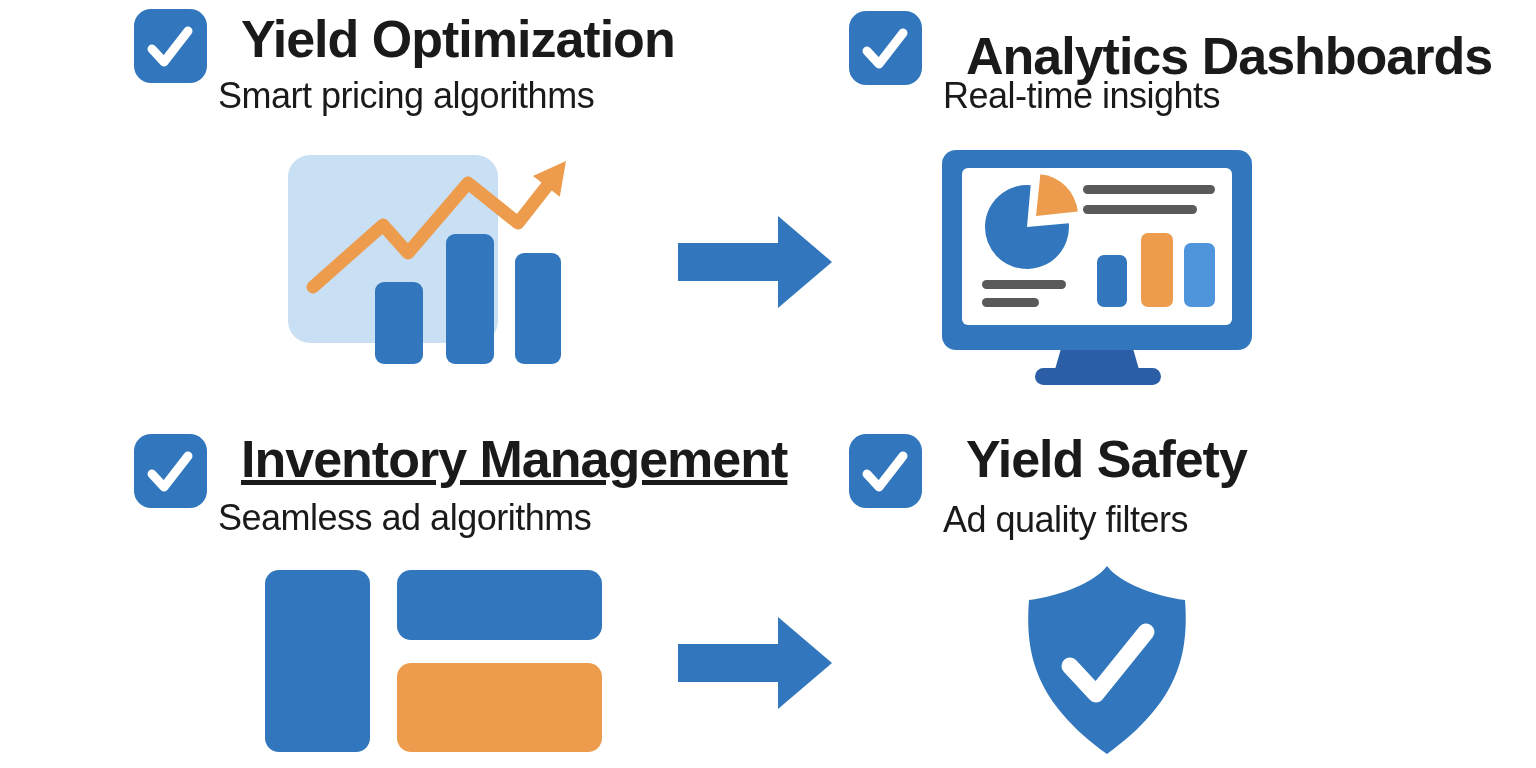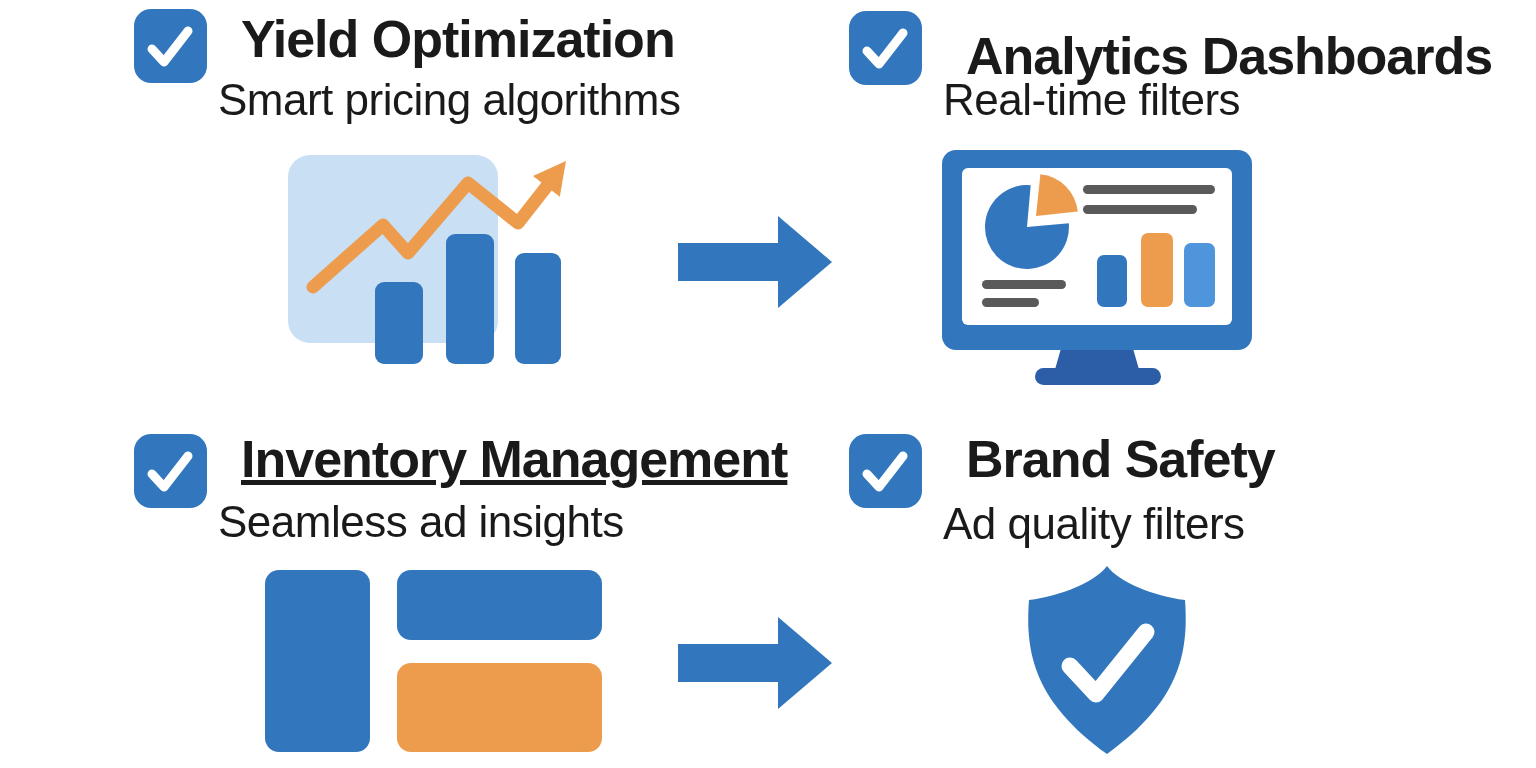--- a/index.html
+++ b/index.html
@@ -9,21 +9,21 @@
     background:var(--c-background,#fff);
     overflow:hidden;
     font-family:"Liberation Sans","DejaVu Sans",sans-serif;
   }
   .abs{position:absolute;}
   .title{
     font-size:52px;font-weight:700;letter-spacing:-1px;
     color:var(--c-text,#1a1a1a);line-height:1.12;white-space:nowrap;margin-left:25px;
   }
   .subtitle{
-    font-size:44px;font-weight:400;letter-spacing:-0.5px;
+    font-size:36px;font-weight:400;letter-spacing:-0.5px;
     color:var(--c-text,#1a1a1a);line-height:1.1;white-space:nowrap;
   }
   svg{display:block;}
   .f-blue{fill:var(--c-blue,#3277BD);}
   .f-blue-dark{fill:var(--c-blue-dark,#2B5EA7);}
   .f-blue-light{fill:var(--c-blue-light,#4E95DB);}
   .f-blue-pale{fill:var(--c-blue-pale,#C9DFF4);}
   .f-orange{fill:var(--c-orange,#EC9C4C);}
   .f-gray{fill:var(--c-gray,#5A5A5A);}
   .f-white{fill:#ffffff;}
@@ -51,21 +51,21 @@
       <polygon points="283,15 276.8,50.7 250,29.9" class="f-orange"></polygon>
     </svg>
   </section>
 
   <section>
     <svg class="abs" style="left:848px;top:10px;" width="75" height="76" viewBox="0 0 75 76">
       <rect x="1" y="1" width="73" height="74" rx="17" class="f-blue"></rect>
       <polyline points="19,41 31,54 55,23" class="s-white" stroke-width="9"></polyline>
     </svg>
     <div class="abs title" style="left:941px;top:27px;">Analytics Dashboards</div>
-    <div class="abs subtitle" style="left:943px;top:76px;">Real-time filters</div>
+    <div class="abs subtitle" style="left:943px;top:76px;">Real-time insights</div>
     <svg class="abs" style="left:935px;top:145px;" width="330" height="245" viewBox="0 0 330 245">
 
       <polygon points="127,200 197,200 205,228 119,228" class="f-blue-dark"></polygon>
       <rect x="100" y="223" width="126" height="17" rx="8.5" class="f-blue-dark"></rect>
 
       <rect x="7" y="5" width="310" height="200" rx="14" class="f-blue"></rect>
       <rect x="27" y="23" width="270" height="157" rx="6" class="f-white"></rect>
 
       <path d="M92 82 L133.8 78.3 A42 42 0 1 1 95.7 40.2 Z" class="f-blue"></path>
       <path d="M101 71 L105.4 29.2 A42 42 0 0 1 142.8 66.6 Z" class="f-orange"></path>
@@ -80,34 +80,34 @@
       <rect x="249" y="98" width="31" height="64" rx="7" class="f-blue-light"></rect>
     </svg>
   </section>
 
   <section>
     <svg class="abs" style="left:133px;top:433px;" width="75" height="76" viewBox="0 0 75 76">
       <rect x="1" y="1" width="73" height="74" rx="17" class="f-blue"></rect>
       <polyline points="19,41 31,54 55,23" class="s-white" stroke-width="9"></polyline>
     </svg>
     <div class="abs title" style="left:216px;top:430px;text-decoration:underline;">Inventory Management</div>
-    <div class="abs subtitle" style="left:218px;top:498px;">Seamless ad insights</div>
+    <div class="abs subtitle" style="left:218px;top:498px;">Seamless ad algorithms</div>
     <svg class="abs" style="left:262px;top:566px;" width="345" height="190" viewBox="0 0 345 190">
       <rect x="3" y="4" width="105" height="182" rx="14" class="f-blue"></rect>
       <rect x="135" y="4" width="205" height="70" rx="14" class="f-blue"></rect>
       <rect x="135" y="97" width="205" height="89" rx="14" class="f-orange"></rect>
     </svg>
   </section>
 
   <section>
     <svg class="abs" style="left:848px;top:433px;" width="75" height="76" viewBox="0 0 75 76">
       <rect x="1" y="1" width="73" height="74" rx="17" class="f-blue"></rect>
       <polyline points="19,41 31,54 55,23" class="s-white" stroke-width="9"></polyline>
     </svg>
-    <div class="abs title" style="left:941px;top:430px;">Brand Safety</div>
+    <div class="abs title" style="left:941px;top:430px;">Yield Safety</div>
     <div class="abs subtitle" style="left:943px;top:500px;">Ad quality filters</div>
     <svg class="abs" style="left:1017px;top:560px;" width="180" height="200" viewBox="0 0 180 200">
       <path d="M90 6 C78 22, 44 36, 12 40 C8 94, 18 142, 90 194 C162 142, 172 94, 168 40 C136 36, 102 22, 90 6 Z" class="f-blue"></path>
       <polyline points="53,106 79,134 129,72" class="s-white" stroke-width="17"></polyline>
     </svg>
   </section>
 
   <svg class="abs" style="left:677px;top:213px;" width="158" height="98" viewBox="0 0 158 98">
     <path d="M1 30 H101 V3 L155 49 L101 95 V68 H1 Z" class="f-blue"></path>
   </svg>

